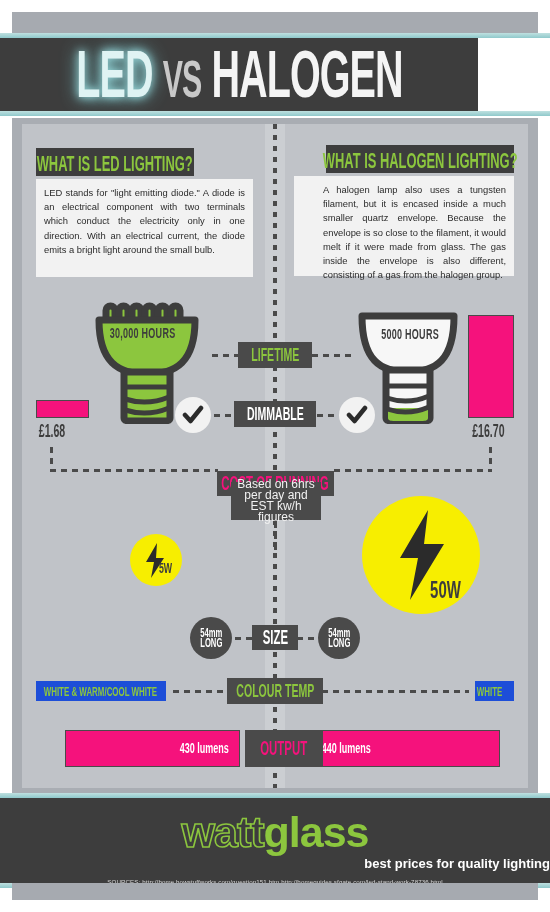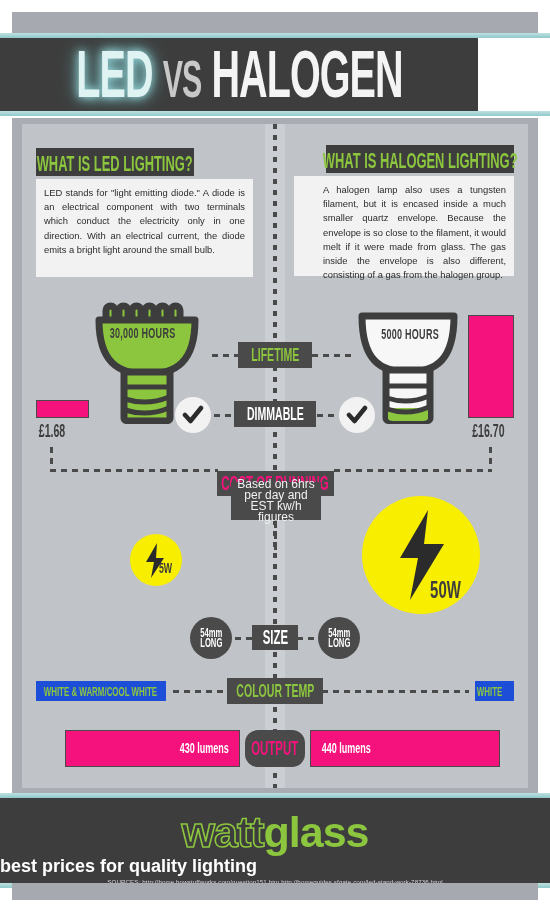--- a/index.html
+++ b/index.html
@@ -85,22 +85,22 @@
           display:flex;align-items:center;}
   .outbar span{color:#ffffff;font-weight:bold;font-size:10px;transform:scaleY(1.4) scaleX(0.9);white-space:nowrap;}
 
   
   .footer{position:absolute;left:0;top:798px;width:550px;height:85px;background:#3d3d3d;}
   .logo-wrap{position:absolute;left:0;top:10px;width:550px;text-align:center;}
   .logo-watt{font-size:43px;font-weight:bold;color:transparent;letter-spacing:-1px;
              -webkit-text-stroke:1.6px #8cc63e;font-family:Liberation Sans, sans-serif;}
   .logo-lite{font-size:43px;font-weight:bold;color:#8cc63e;letter-spacing:-1px;
              font-family:"Liberation Sans",sans-serif;}
-  .tagline{position:absolute;left:0;top:58px;width:550px;text-align:left;
-           font-size:18px;font-weight:bold;color:#ffffff;}
+  .tagline{position:absolute;left:0;top:58px;width:550px;text-align:right;
+           font-size:13px;font-weight:bold;color:#ffffff;}
   .sources{position:absolute;left:0;top:80px;width:550px;text-align:center;
            font-size:6.2px;color:#d8d8d8;letter-spacing:.1px;}
 </style>
 </head>
 <body>
 
 <div id="page">
 
   <div class="frame-strip" style="top:12px;height:26px;"></div>
   <div class="glow" style="top:33px;"></div>
@@ -251,21 +251,21 @@
   <div class="pill pill-green" style="left:227px;top:678px;width:96px;height:26px;">
     <span style="font-size:12px;">COLOUR TEMP</span>
   </div>
 
   <div class="outbar" style="left:65px;top:730px;width:175px;height:37px;justify-content:flex-end;padding-right:8px;">
     <span>430 lumens</span>
   </div>
   <div class="outbar" style="left:310px;top:730px;width:190px;height:37px;justify-content:flex-start;padding-left:8px;">
     <span>440 lumens</span>
   </div>
-  <div class="pill pill-pink" style="left:245px;top:730px;width:60px;height:37px;border-radius:13px;">
+  <div class="pill pill-pink" style="left:245px;top:730px;width:78px;height:37px;">
     <span style="font-size:13px;">OUTPUT</span>
   </div>
 
   <div class="glow" style="top:793px;"></div>
   <div class="footer">
     <div class="logo-wrap">
       <span class="logo-watt">watt</span><span class="logo-lite">glass</span>
     </div>
     <div class="tagline">best prices for quality lighting</div>
     <div class="sources">SOURCES: http://home.howstuffworks.com/question151.htm http://homeguides.sfgate.com/led-stand-work-78736.html</div>

